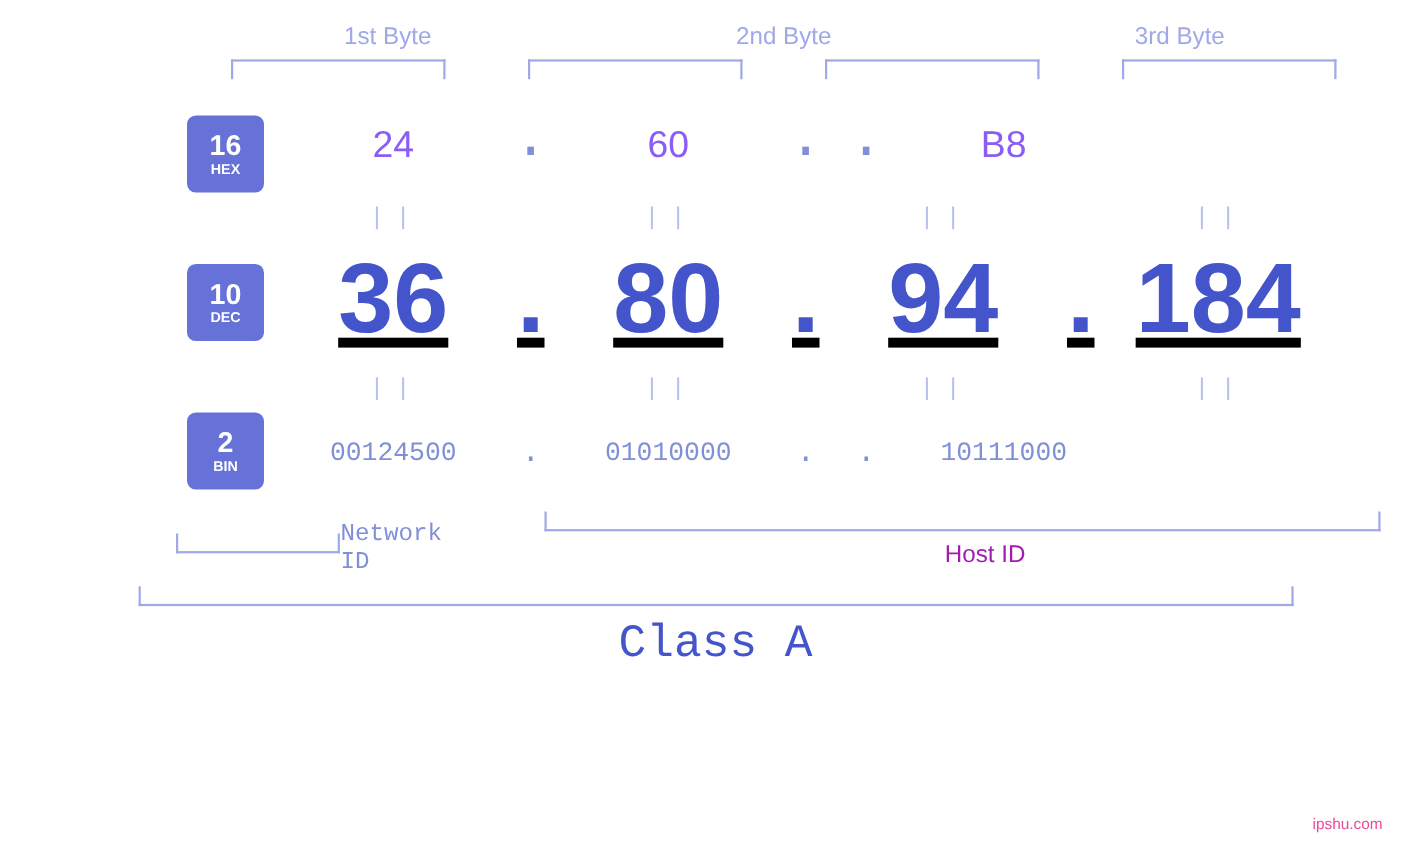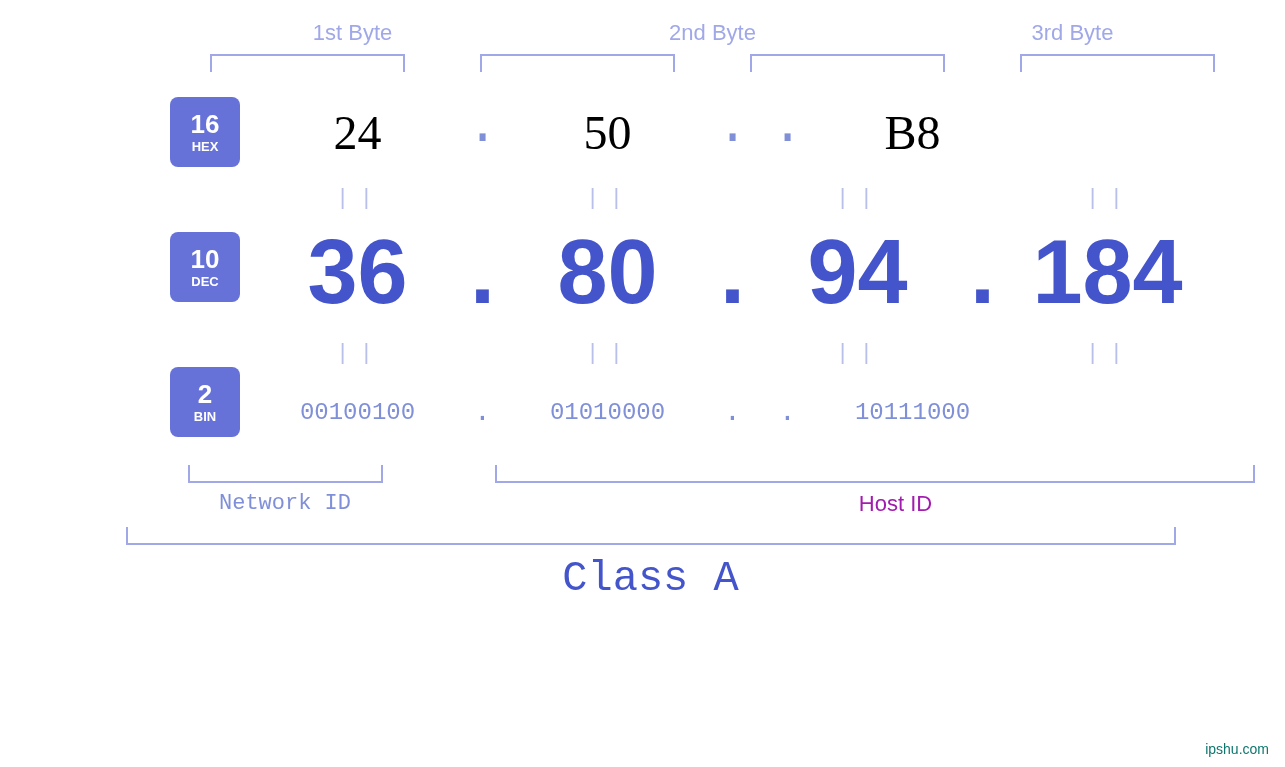--- a/index.html
+++ b/index.html
@@ -61,21 +61,21 @@
       height: 18px;
       border-top: 2px solid #a0a8e8;
       border-left: 2px solid #a0a8e8;
       border-right: 2px solid #a0a8e8;
     }
 
     
     .main-area {
       display: flex;
       width: 1085px;
-      align-items: flex-start;
+      align-items: center;
       padding-left: 40px;
     }
 
     
     .labels-col {
       display: flex;
       flex-direction: column;
       align-items: center;
       width: 140px;
       padding-left: 30px;
@@ -118,23 +118,23 @@
 
     
     .hex-row {
       display: flex;
       align-items: center;
       height: 80px;
       margin-bottom: 5px;
     }
 
     .hex-value {
-      color: #000000;
-      font-size: 48px;
-      font-family: Liberation Serif, serif;
+      color: #8b5cf6;
+      font-size: 34px;
+      font-family: Liberation Sans, sans-serif;
       width: 195px;
       text-align: center;
     }
 
     .dot-large {
       color: #8090d8;
       font-size: 52px;
       font-family: 'Courier New', monospace;
       width: 55px;
       text-align: center;
@@ -160,20 +160,21 @@
     .equals-spacer {
       width: 55px;
     }
 
     
     .dec-row {
       display: flex;
       align-items: center;
       height: 110px;
       margin-bottom: 5px;
+      text-decoration: underline;
     }
 
     .dec-value {
       color: #4455cc;
       font-size: 90px;
       font-family: Arial, sans-serif;
       font-weight: bold;
       width: 195px;
       text-align: center;
     }
@@ -223,21 +224,21 @@
       display: flex;
       width: 1285px;
       margin-top: 8px;
       padding-left: 160px;
       position: relative;
     }
 
     .network-bracket-area {
       width: 250px;
       display: flex;
-      flex-direction: column;
+      flex-direction: row;
       align-items: center;
     }
 
     .bracket-bottom-network {
       width: 195px;
       height: 18px;
       border-bottom: 2px solid #a0a8e8;
       border-left: 2px solid #a0a8e8;
       border-right: 2px solid #a0a8e8;
     }
@@ -295,22 +296,22 @@
     .class-label {
       color: #4455cc;
       font-size: 42px;
       font-family: 'Courier New', monospace;
       margin-top: 10px;
     }
 
     .watermark {
       position: absolute;
       bottom: 10px;
-      right: 16px;
-      color: #0f766e;
+      right: 28px;
+      color: #ec4899;
       font-size: 14px;
       font-family: Arial, sans-serif;
     }
 
     
     .labels-rows {
       display: flex;
       flex-direction: column;
     }
 
@@ -382,21 +383,21 @@
           </div>
         </div>
       </div>
     </div>
 
     <div class="values-grid">
 
       <div class="hex-row">
         <div class="hex-value">24</div>
         <div class="dot-large">.</div>
-        <div class="hex-value">50</div>
+        <div class="hex-value">60</div>
         <div class="dot-large">.</div>
         <div class="dot-large">.</div>
         <div class="hex-value">B8</div>
       </div>
 
       <div class="equals-row">
         <div class="equals-sign">| |</div>
         <div class="equals-spacer"></div>
         <div class="equals-sign">| |</div>
         <div class="equals-spacer"></div>
@@ -419,21 +420,21 @@
         <div class="equals-sign">| |</div>
         <div class="equals-spacer"></div>
         <div class="equals-sign">| |</div>
         <div class="equals-spacer"></div>
         <div class="equals-sign">| |</div>
         <div class="equals-spacer"></div>
         <div class="equals-sign">| |</div>
       </div>
 
       <div class="bin-row">
-        <div class="bin-value">00100100</div>
+        <div class="bin-value">00124500</div>
         <div class="dot-bin">.</div>
         <div class="bin-value">01010000</div>
         <div class="dot-bin">.</div>
         <div class="dot-bin">.</div>
         <div class="bin-value">10111000</div>
       </div>
 
     </div>
   </div>
 

